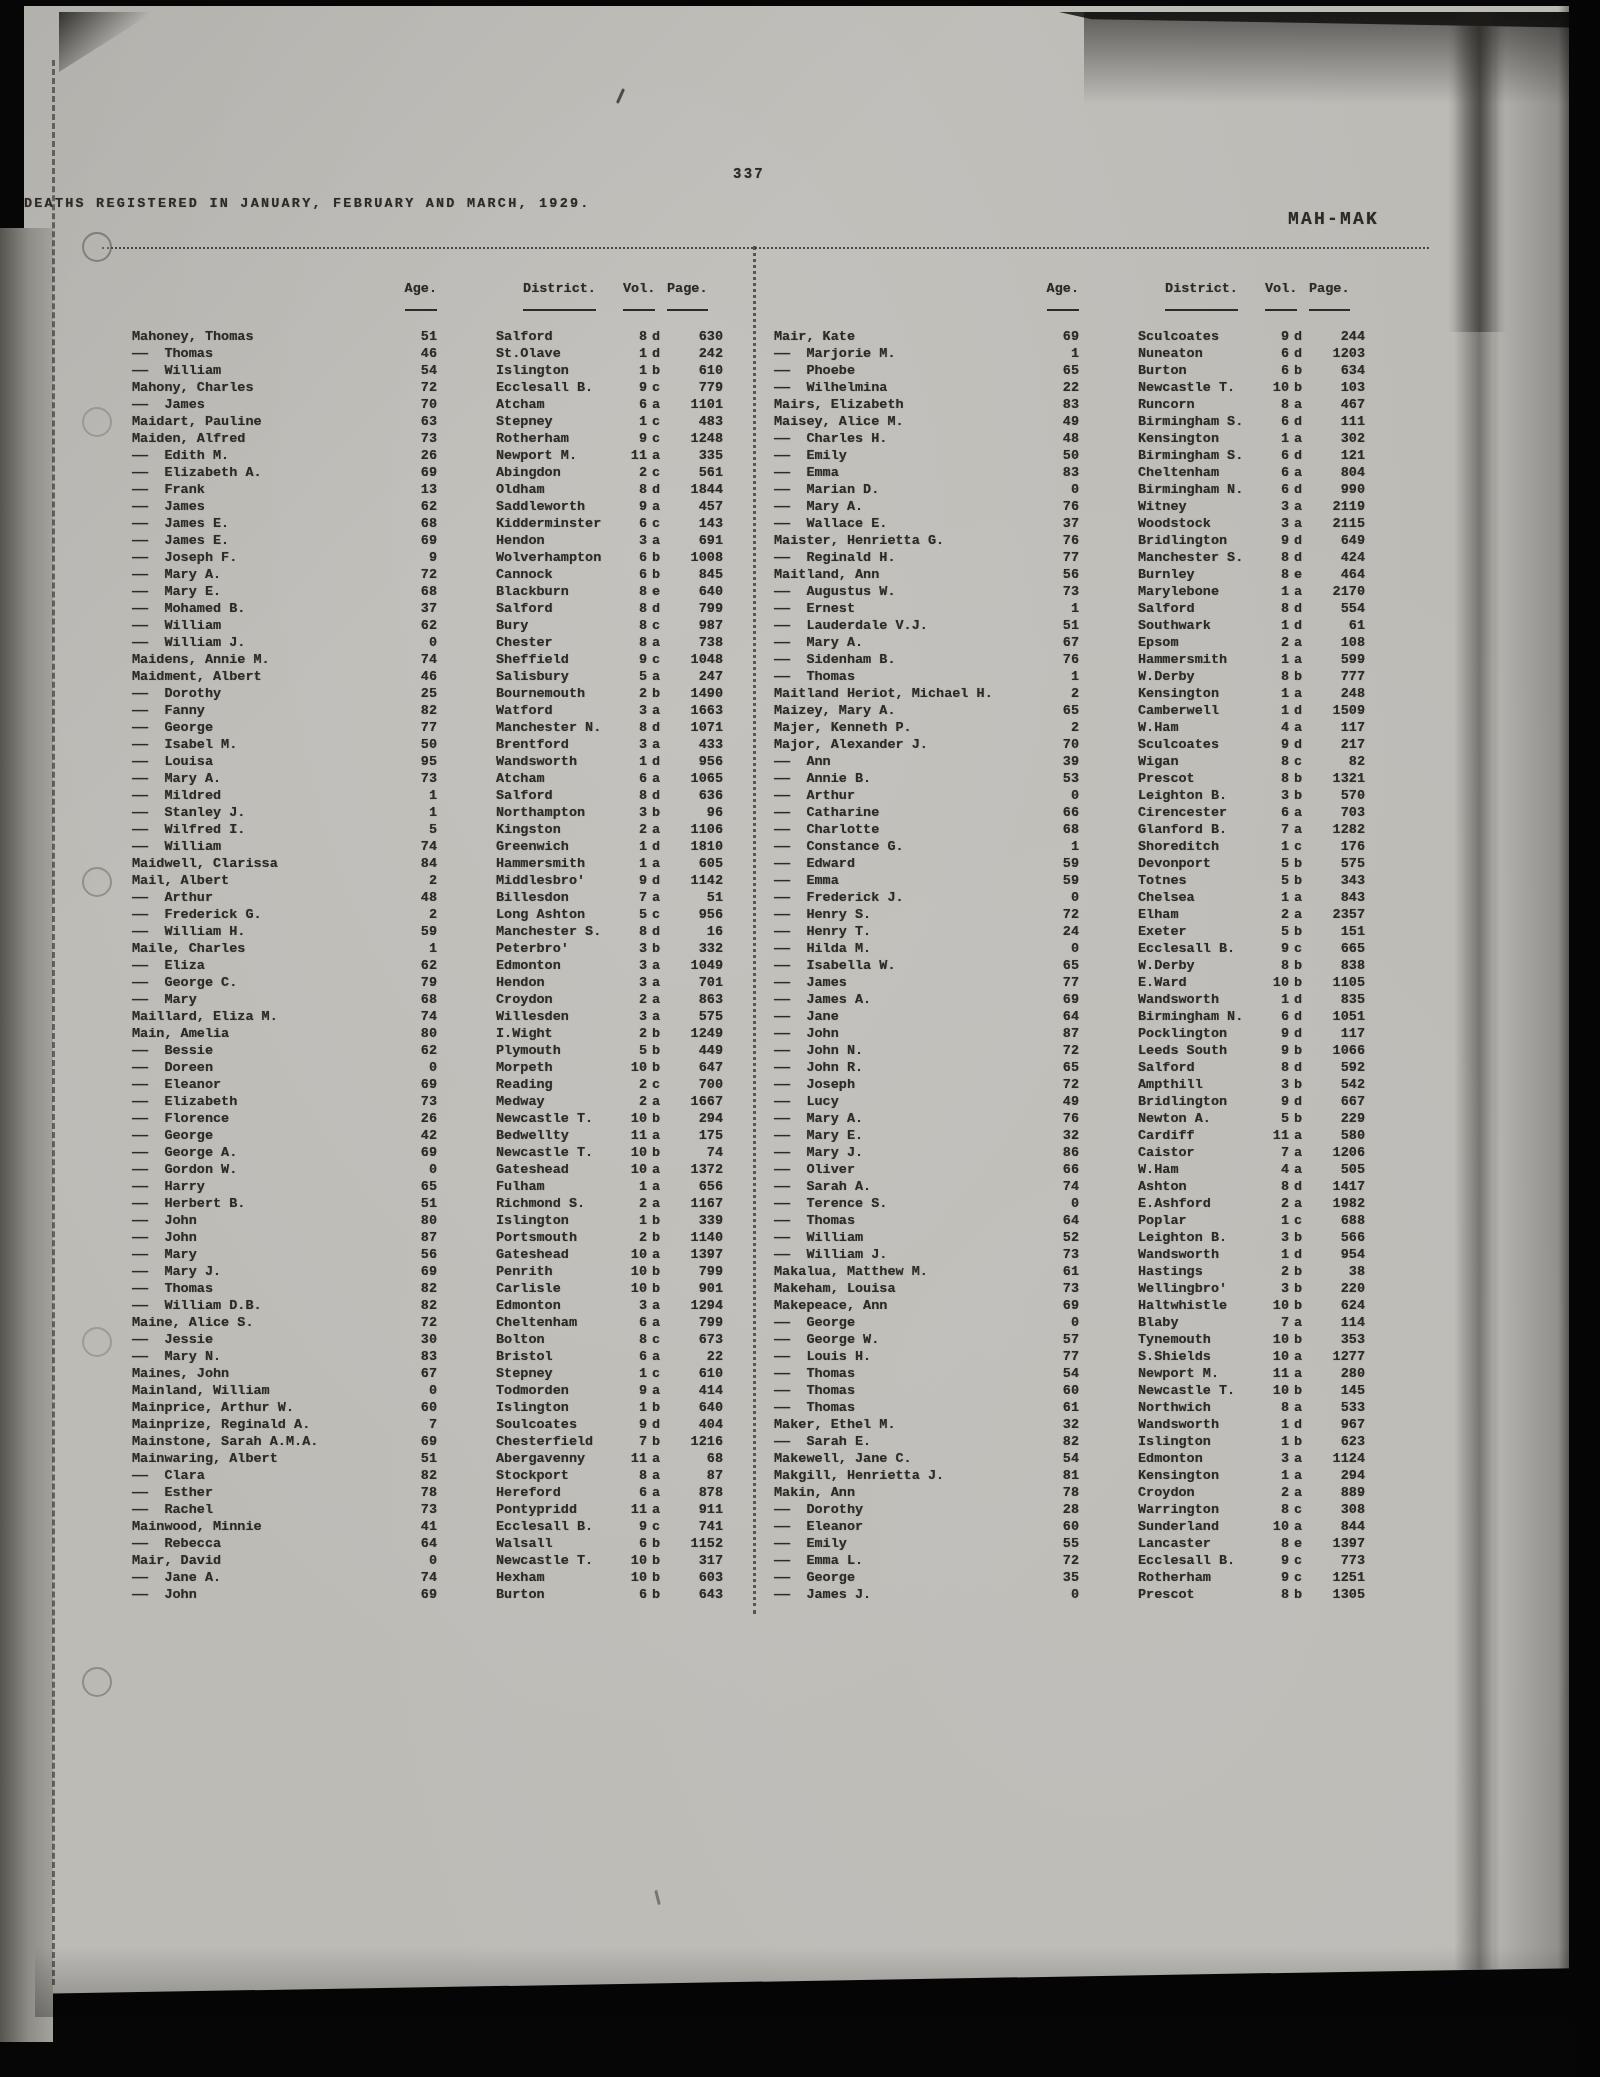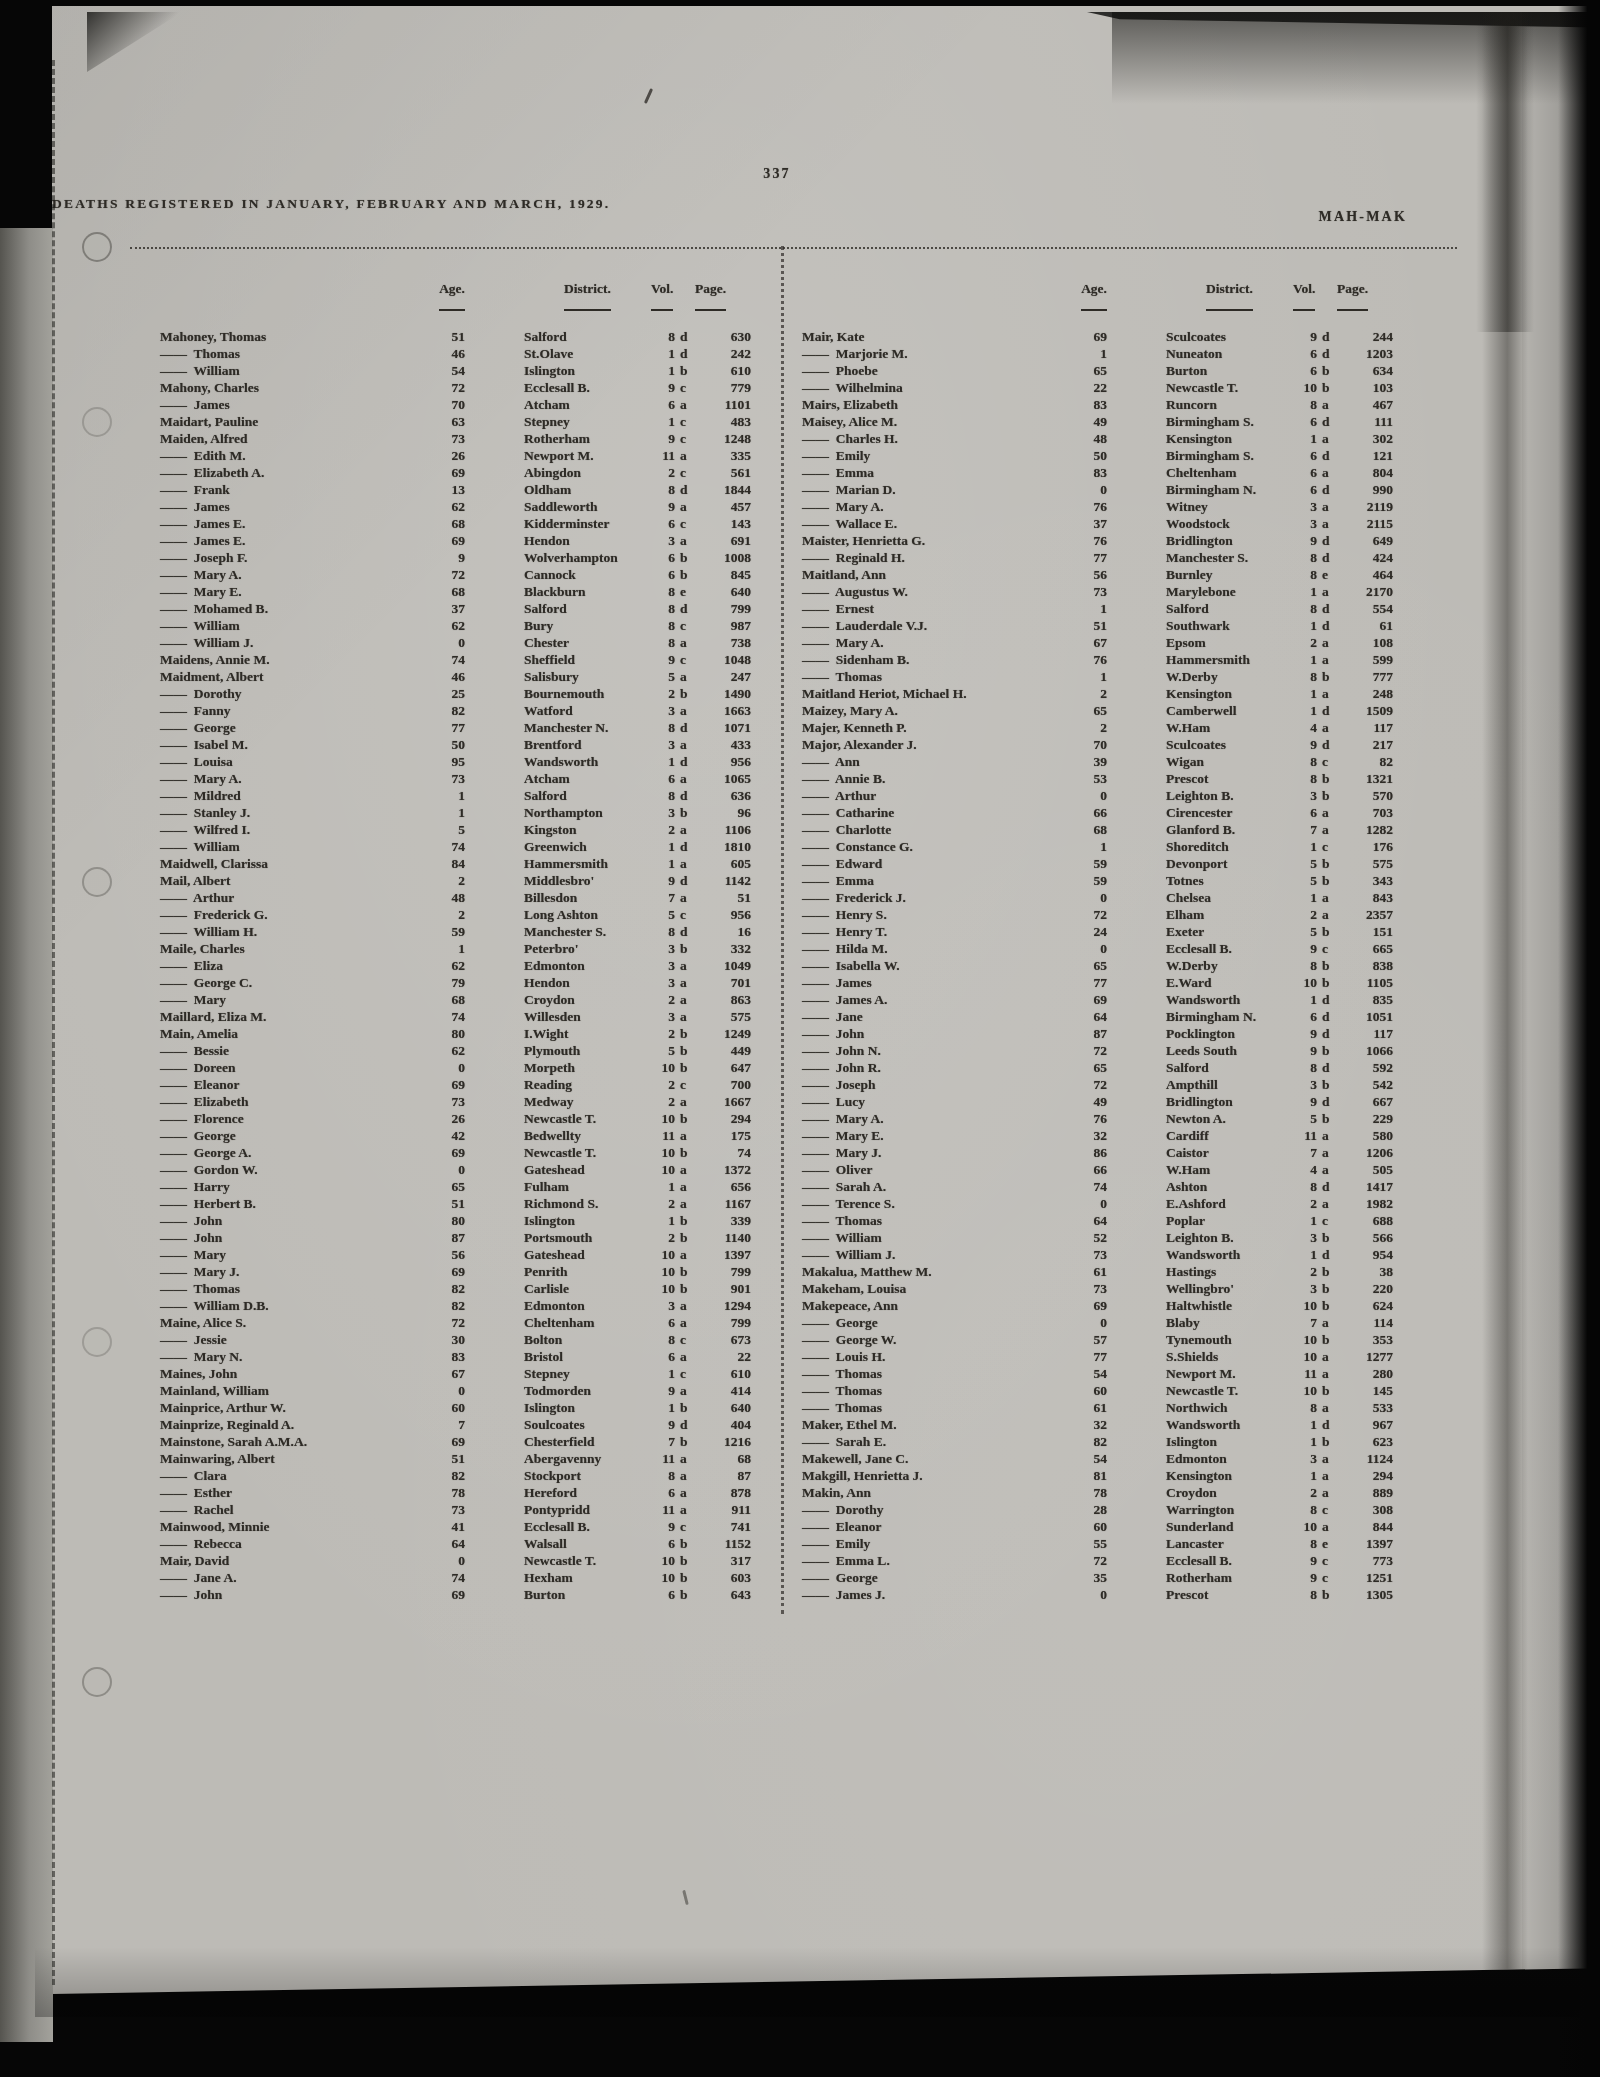--- a/index.html
+++ b/index.html
@@ -1,31 +1,31 @@
 <!DOCTYPE html>
 <html><head>
 <meta charset="utf-8">
 <style>
   html,body{margin:0;padding:0;background:#060606;}
   .scene{position:relative;width:1600px;height:2077px;overflow:hidden;
          background:#060606;font-family:"Liberation Mono","DejaVu Sans Mono",monospace;}
-  .paper{position:absolute;left:52px;top:6px;width:1545px;height:1988px;
+  .paper{position:absolute;left:24px;top:6px;width:1545px;height:1988px;
          background-color:#bdbbb6;
          background-image:
            radial-gradient(ellipse at 42% 28%, rgba(255,255,255,0.10), transparent 62%),
            radial-gradient(ellipse at 70% 75%, rgba(255,255,255,0.05), transparent 55%),
            linear-gradient(135deg, rgba(0,0,0,0.06), transparent 28%);
-         clip-path:polygon(0 0,100% 0,100% 98.7%,0 100%);font-family:Liberation Serif, serif;}
+         clip-path:polygon(0 0,100% 0,100% 98.7%,0 100%);}
   .ink{color:#2e2b26;text-shadow:0 0 1px rgba(46,43,38,0.55);}
   
   .page-number{position:absolute;left:0;top:160px;width:1450px;text-align:center;
                font-size:14px;font-weight:700;letter-spacing:2.2px;}
   .page-title{position:absolute;left:0;top:190px;width:1450px;text-align:left;
               font-size:13.5px;font-weight:700;letter-spacing:2.2px;white-space:pre;}
-  .index-range{position:absolute;right:190px;top:203px;font-size:14px;
+  .index-range{position:absolute;right:190px;top:203px;font-size:18px;
                font-weight:700;letter-spacing:2.2px;}
   .top-rule{position:absolute;left:78px;top:241px;width:1327px;height:0;
             border-top:2px dotted rgba(45,42,38,0.8);}
   .col-divider{position:absolute;left:729px;top:240px;height:1368px;width:0;
                border-left:3px dotted rgba(45,42,38,0.7);}
   
   .column{position:absolute;top:274px;width:591px;font-size:13.5px;font-weight:700;}
   .column.left{left:108px;} .column.right{left:750px;}
   .grid-row{display:grid;grid-template-columns:262px 43px 59px 127px 24px 20px 56px;
             height:17px;line-height:17px;align-items:baseline;}

